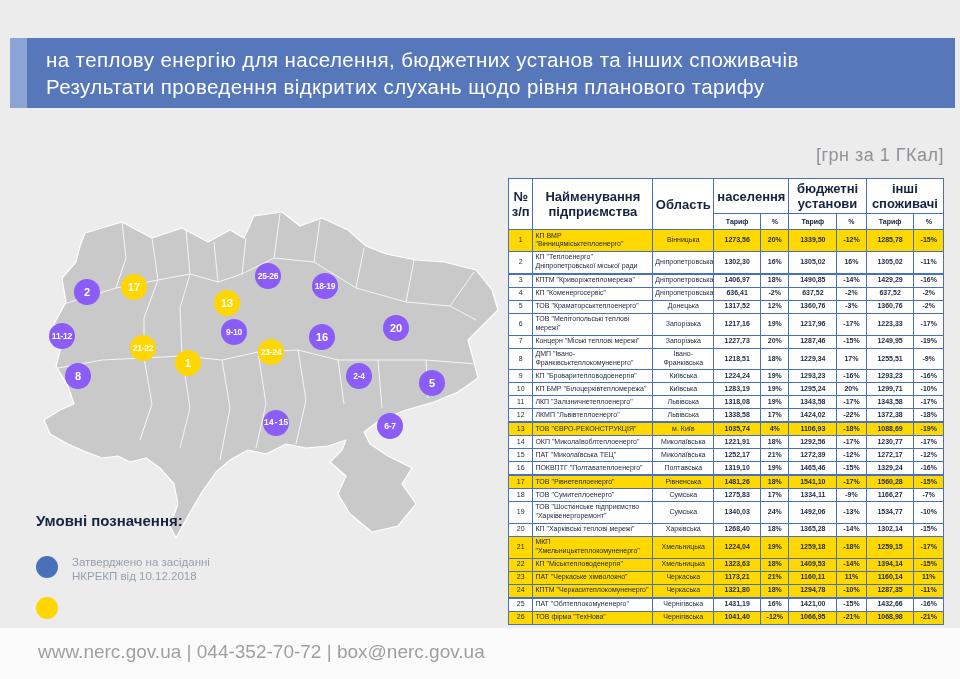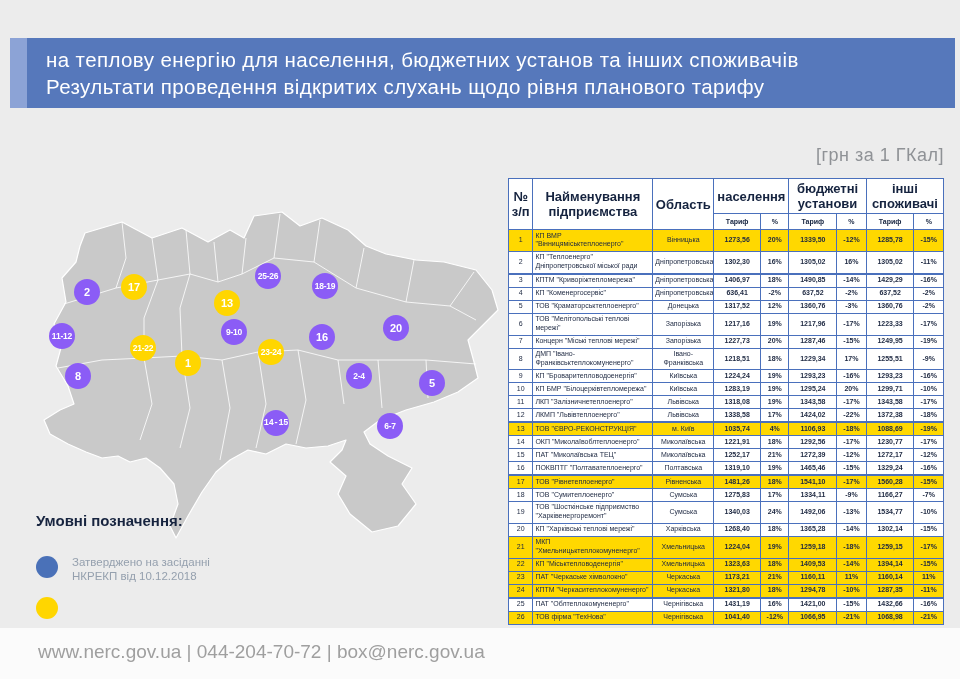--- a/index.html
+++ b/index.html
@@ -437,16 +437,16 @@
           <td class="td-val">-12%</td>
           <td class="td-val">1066,95</td>
           <td class="td-val">-21%</td>
           <td class="td-val">1068,98</td>
           <td class="td-val">-21%</td>
         </tr>
       </tbody>
   </table>
 
   <div class="footer">
-    <div class="footer-text">www.nerc.gov.ua | 044-204-70-72 | box@nerc.gov.ua</div>
+    <div class="footer-text">www.nerc.gov.ua | 044-352-70-72 | box@nerc.gov.ua</div>
   </div>
 
 </div>
 
 </body></html>

